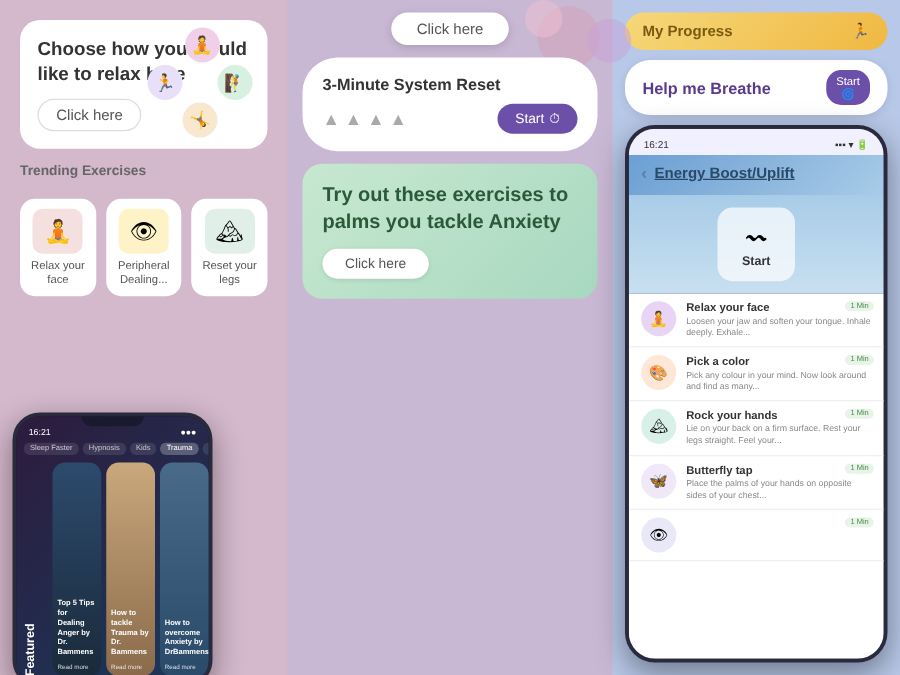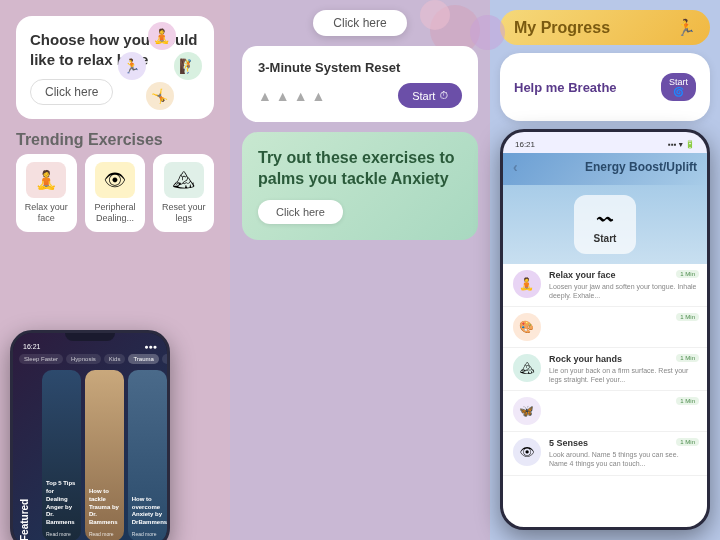--- a/index.html
+++ b/index.html
@@ -61,23 +61,23 @@
       border-radius: 50%;
       background: #e8d5f0;
       display: flex;
       align-items: center;
       justify-content: center;
       font-size: 14px;
       position: absolute;
     }
 
     .trending-section h3 {
-      font-size: 16px;
+      font-size: 11px;
       color: #666;
-      margin-bottom: 5px;
+      margin-bottom: 16px;
       font-weight: 600;
     }
     .trending-items {
       display: flex;
       gap: 8px;
     }
     .trending-item {
       background: white;
       border-radius: 12px;
       padding: 8px 6px;
@@ -216,21 +216,21 @@
       border-radius: 20px;
       padding: 6px 20px;
       font-size: 12px;
       color: #555;
       box-shadow: 0 2px 8px rgba(0,0,0,0.15);
       cursor: pointer;
     }
 
     .reset-card {
       background: white;
-      border-radius: 15px;
+      border-radius: 28px;
       padding: 14px 16px;
       position: relative;
     }
     .reset-card h3 {
       font-size: 13px;
       font-weight: 700;
       color: #333;
       margin-bottom: 8px;
     }
     .reset-footer {
@@ -294,29 +294,29 @@
       gap: 8px;
     }
 
     .progress-header {
       background: linear-gradient(135deg, #f5d87a 0%, #f0b842 100%);
       border-radius: 20px;
       padding: 8px 14px;
       display: flex;
       align-items: center;
       justify-content: space-between;
-      font-size: 16px;
+      font-size: 12px;
       font-weight: 700;
       color: #7a5a10;
     }
 
     .breathe-btn {
       background: white;
       border-radius: 20px;
-      padding: 20px 14px;
+      padding: 8px 14px;
       display: flex;
       align-items: center;
       justify-content: space-between;
       box-shadow: 0 2px 8px rgba(0,0,0,0.1);
       cursor: pointer;
     }
     .breathe-label {
       font-size: 13px;
       font-weight: 700;
       color: #5a3a8a;
@@ -362,21 +362,22 @@
     .rphone-back {
       color: #5a7fa8;
       font-size: 14px;
       font-weight: bold;
     }
     .rphone-title {
       font-size: 12px;
       font-weight: 800;
       color: #2a4a6a;
       flex: 1;
-      text-align: right;
+      text-align: left;
+      text-decoration: underline;
     }
     .rphone-start-area {
       background: linear-gradient(180deg, #a8cce8 0%, #c8dff0 100%);
       padding: 10px;
       display: flex;
       justify-content: center;
     }
     .rphone-start-box {
       background: rgba(255,255,255,0.7);
       border-radius: 12px;
@@ -581,37 +582,41 @@
       <div class="rphone-exercise-item">
         <div class="rphone-ex-icon">🧘</div>
         <div class="rphone-ex-content">
           <div class="rphone-ex-title">Relax your face</div>
           <div class="rphone-ex-desc">Loosen your jaw and soften your tongue. Inhale deeply. Exhale...</div>
         </div>
         <span class="rphone-ex-badge">1 Min</span>
       </div>
       <div class="rphone-exercise-item">
         <div class="rphone-ex-icon" style="background:#fde8d8;">🎨</div>
+        <div class="rphone-ex-content">
+          <div class="rphone-ex-title">Pick a color</div>
+          <div class="rphone-ex-desc">Pick any colour in your mind. Now look around and find as many...</div>
+        </div>
         <span class="rphone-ex-badge">1 Min</span>
       </div>
       <div class="rphone-exercise-item">
         <div class="rphone-ex-icon" style="background:#d8f0e8;">🏔</div>
         <div class="rphone-ex-content">
           <div class="rphone-ex-title">Rock your hands</div>
           <div class="rphone-ex-desc">Lie on your back on a firm surface. Rest your legs straight. Feel your...</div>
         </div>
         <span class="rphone-ex-badge">1 Min</span>
       </div>
       <div class="rphone-exercise-item">
         <div class="rphone-ex-icon" style="background:#f0e8f8;">🦋</div>
+        <div class="rphone-ex-content">
+          <div class="rphone-ex-title">Butterfly tap</div>
+          <div class="rphone-ex-desc">Place the palms of your hands on opposite sides of your chest...</div>
+        </div>
         <span class="rphone-ex-badge">1 Min</span>
       </div>
       <div class="rphone-exercise-item">
         <div class="rphone-ex-icon" style="background:#e8e8f8;">👁</div>
-        <div class="rphone-ex-content">
-          <div class="rphone-ex-title">5 Senses</div>
-          <div class="rphone-ex-desc">Look around. Name 5 things you can see. Name 4 things you can touch...</div>
-        </div>
         <span class="rphone-ex-badge">1 Min</span>
       </div>
     </div>
   </div>
 </div>
 
 </body></html>

